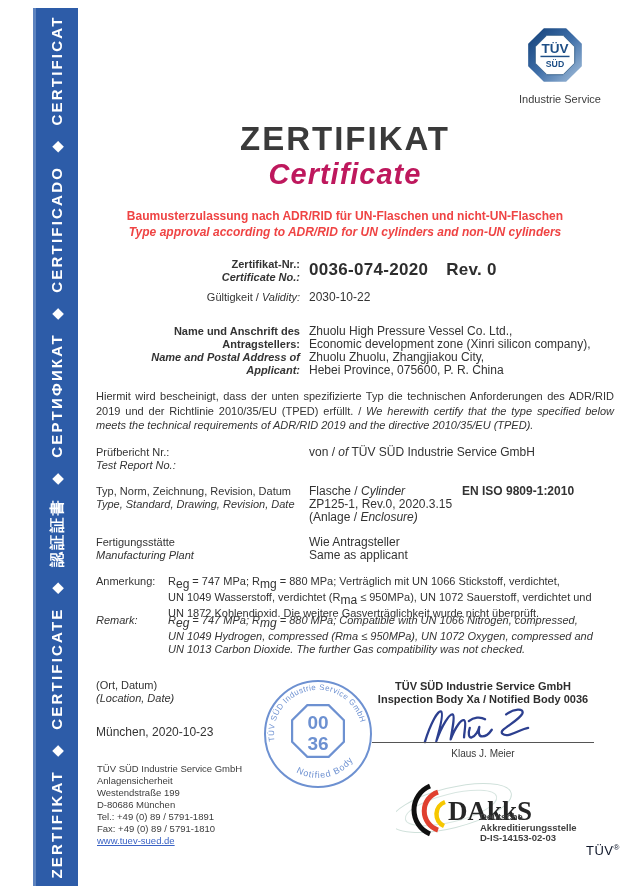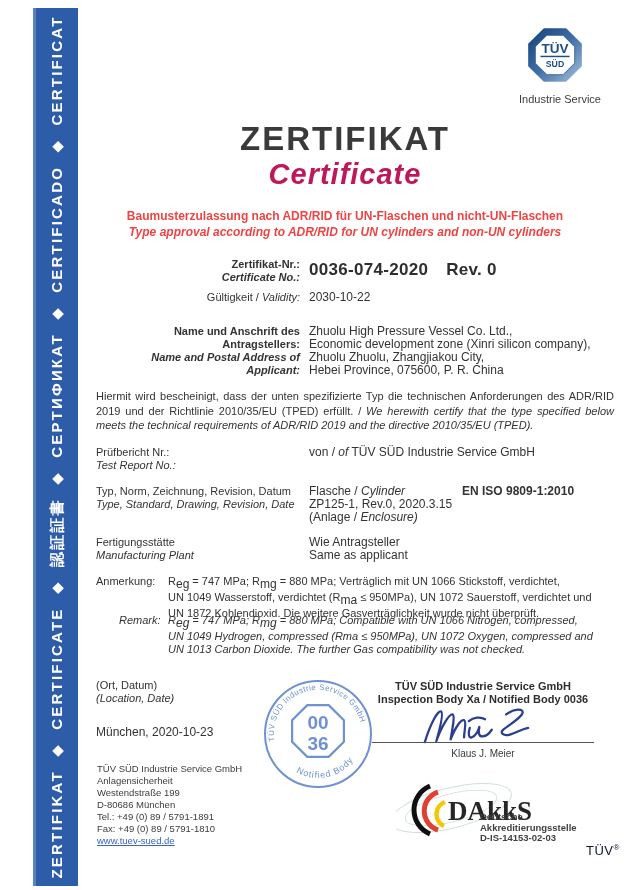--- a/index.html
+++ b/index.html
@@ -121,21 +121,21 @@
     <div>Fertigungsstätte</div>
     <div class="it">Manufacturing Plant</div>
   </div>
   <div class="abs val" style="left:309px;top:536px;">
     <div>Wie Antragsteller</div>
     <div>Same as applicant</div>
   </div>
 
   <div class="abs" style="left:96px;top:575px;width:522px;height:80px;">
     <div class="abs lbl" style="left:0;top:0;">Anmerkung:</div>
-    <div class="abs lbl it" style="left:0;top:39px;margin-left:23px;">Remark:</div>
+    <div class="abs lbl it" style="left:0;top:39px;">Remark:</div>
     <div class="abs" style="left:72px;top:0;">
       <div class="remark-line">R<sub>eg</sub> = 747 MPa; R<sub>mg</sub> = 880 MPa; Verträglich mit UN 1066 Stickstoff, verdichtet,</div>
       <div class="remark-line">UN 1049 Wasserstoff, verdichtet (R<sub>ma</sub> ≤ 950MPa), UN 1072 Sauerstoff, verdichtet und</div>
       <div class="remark-line">UN 1872 Kohlendioxid. Die weitere Gasverträglichkeit wurde nicht überprüft.</div>
     </div>
     <div class="abs it" style="left:72px;top:39px;">
       <div class="remark-line">R<sub>eg</sub> = 747 MPa; R<sub>mg</sub> = 880 MPa; Compatible with UN 1066 Nitrogen, compressed,</div>
       <div class="remark-line">UN 1049 Hydrogen, compressed (Rma ≤ 950MPa), UN 1072 Oxygen, compressed and</div>
       <div class="remark-line">UN 1013 Carbon Dioxide. The further Gas compatibility was not checked.</div>
     </div>

